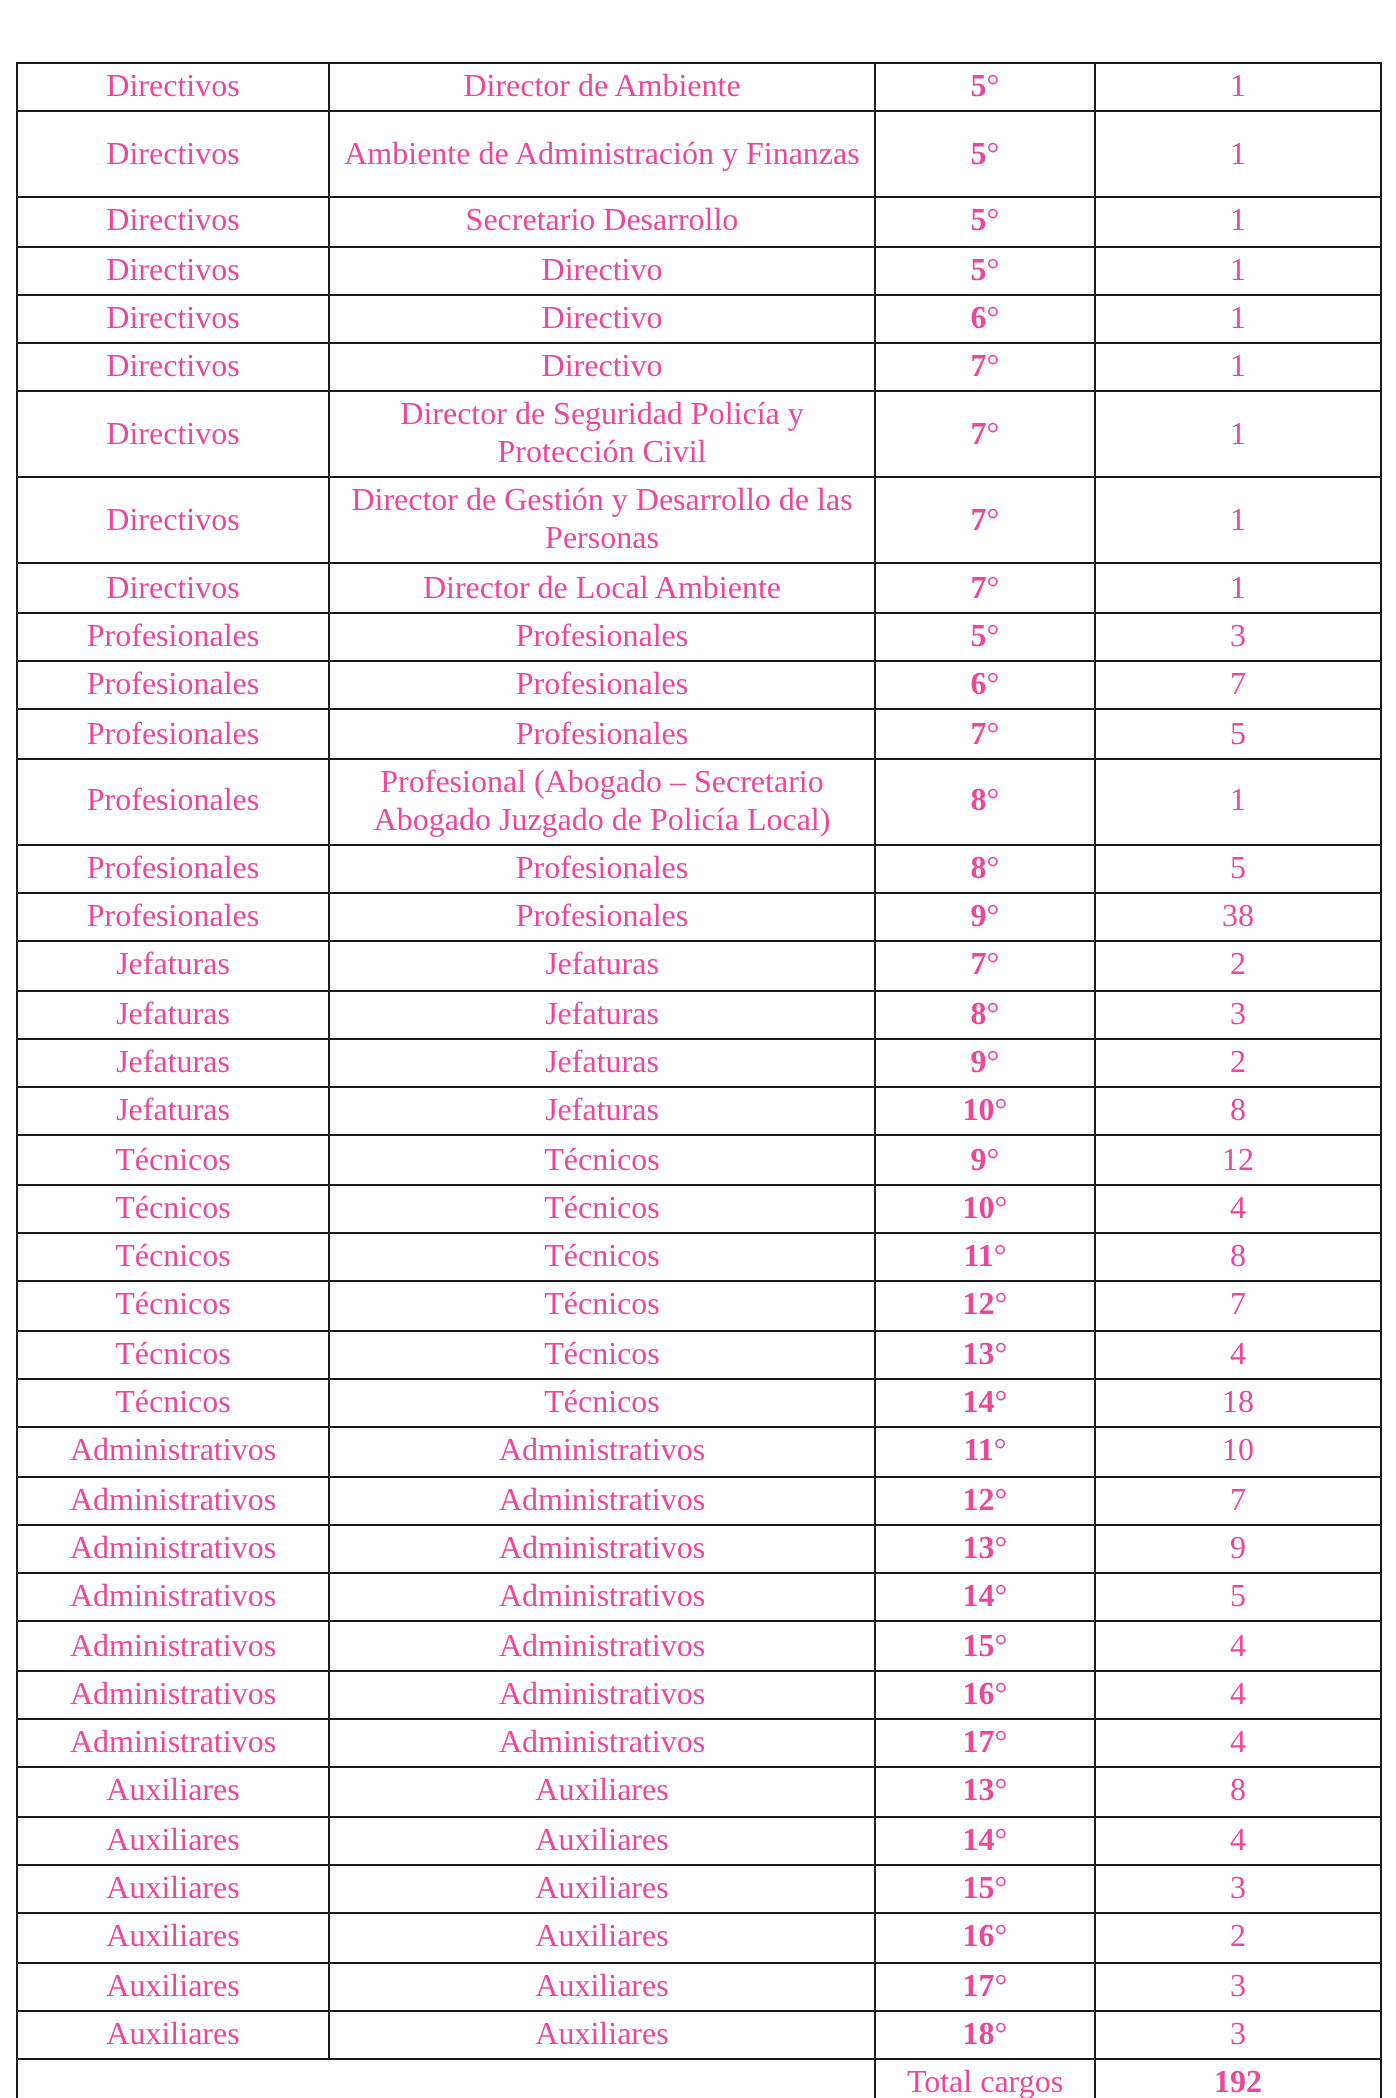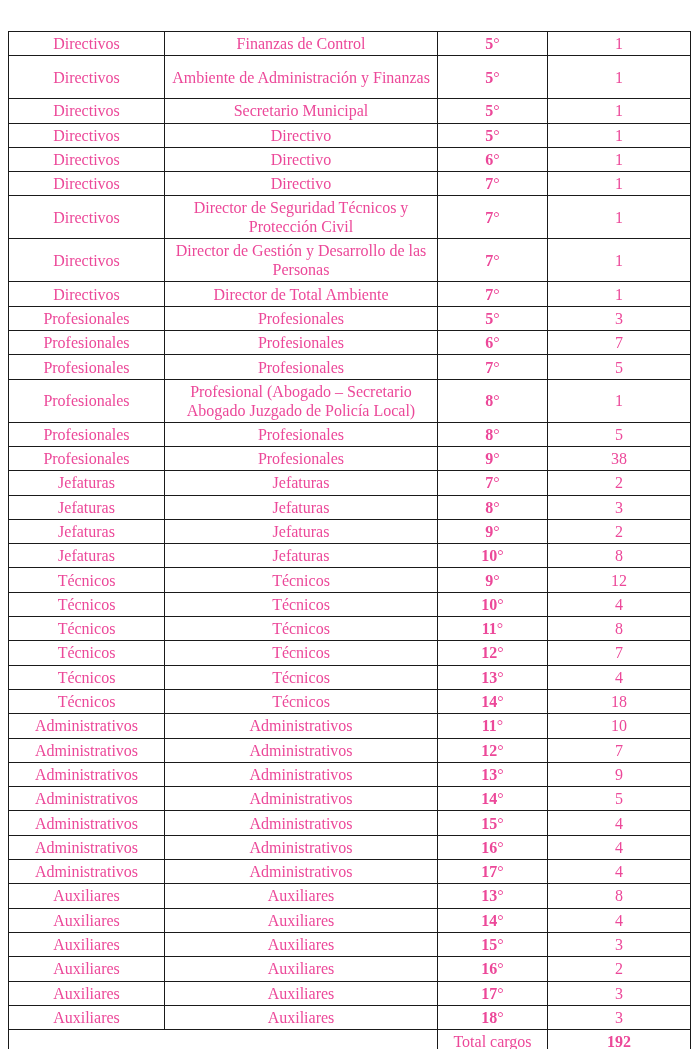--- a/index.html
+++ b/index.html
@@ -36,33 +36,33 @@
 <table class="grid">
   <colgroup>
     <col style="width:156px">
     <col style="width:273px">
     <col style="width:110px">
     <col style="width:143px">
   </colgroup>
   <tbody id="table-body">
       <tr>
         <td>Directivos</td>
-        <td>Finanzas de Control</td>
+        <td>Director de Ambiente</td>
         <td><span class="grade-num">5</span><span class="deg">°</span></td>
         <td>1</td>
       </tr>
       <tr class="tall">
         <td>Directivos</td>
         <td>Ambiente de Administración y Finanzas</td>
         <td><span class="grade-num">5</span><span class="deg">°</span></td>
         <td>1</td>
       </tr>
       <tr>
         <td>Directivos</td>
-        <td>Secretario Municipal</td>
+        <td>Secretario Desarrollo</td>
         <td><span class="grade-num">5</span><span class="deg">°</span></td>
         <td>1</td>
       </tr>
       <tr>
         <td>Directivos</td>
         <td>Directivo</td>
         <td><span class="grade-num">5</span><span class="deg">°</span></td>
         <td>1</td>
       </tr>
       <tr>
@@ -72,33 +72,33 @@
         <td>1</td>
       </tr>
       <tr>
         <td>Directivos</td>
         <td>Directivo</td>
         <td><span class="grade-num">7</span><span class="deg">°</span></td>
         <td>1</td>
       </tr>
       <tr class="tall">
         <td>Directivos</td>
-        <td>Director de Seguridad Técnicos y Protección Civil</td>
+        <td>Director de Seguridad Policía y Protección Civil</td>
         <td><span class="grade-num">7</span><span class="deg">°</span></td>
         <td>1</td>
       </tr>
       <tr class="tall">
         <td>Directivos</td>
         <td>Director de Gestión y Desarrollo de las Personas</td>
         <td><span class="grade-num">7</span><span class="deg">°</span></td>
         <td>1</td>
       </tr>
       <tr>
         <td>Directivos</td>
-        <td>Director de Total Ambiente</td>
+        <td>Director de Local Ambiente</td>
         <td><span class="grade-num">7</span><span class="deg">°</span></td>
         <td>1</td>
       </tr>
       <tr>
         <td>Profesionales</td>
         <td>Profesionales</td>
         <td><span class="grade-num">5</span><span class="deg">°</span></td>
         <td>3</td>
       </tr>
       <tr>

